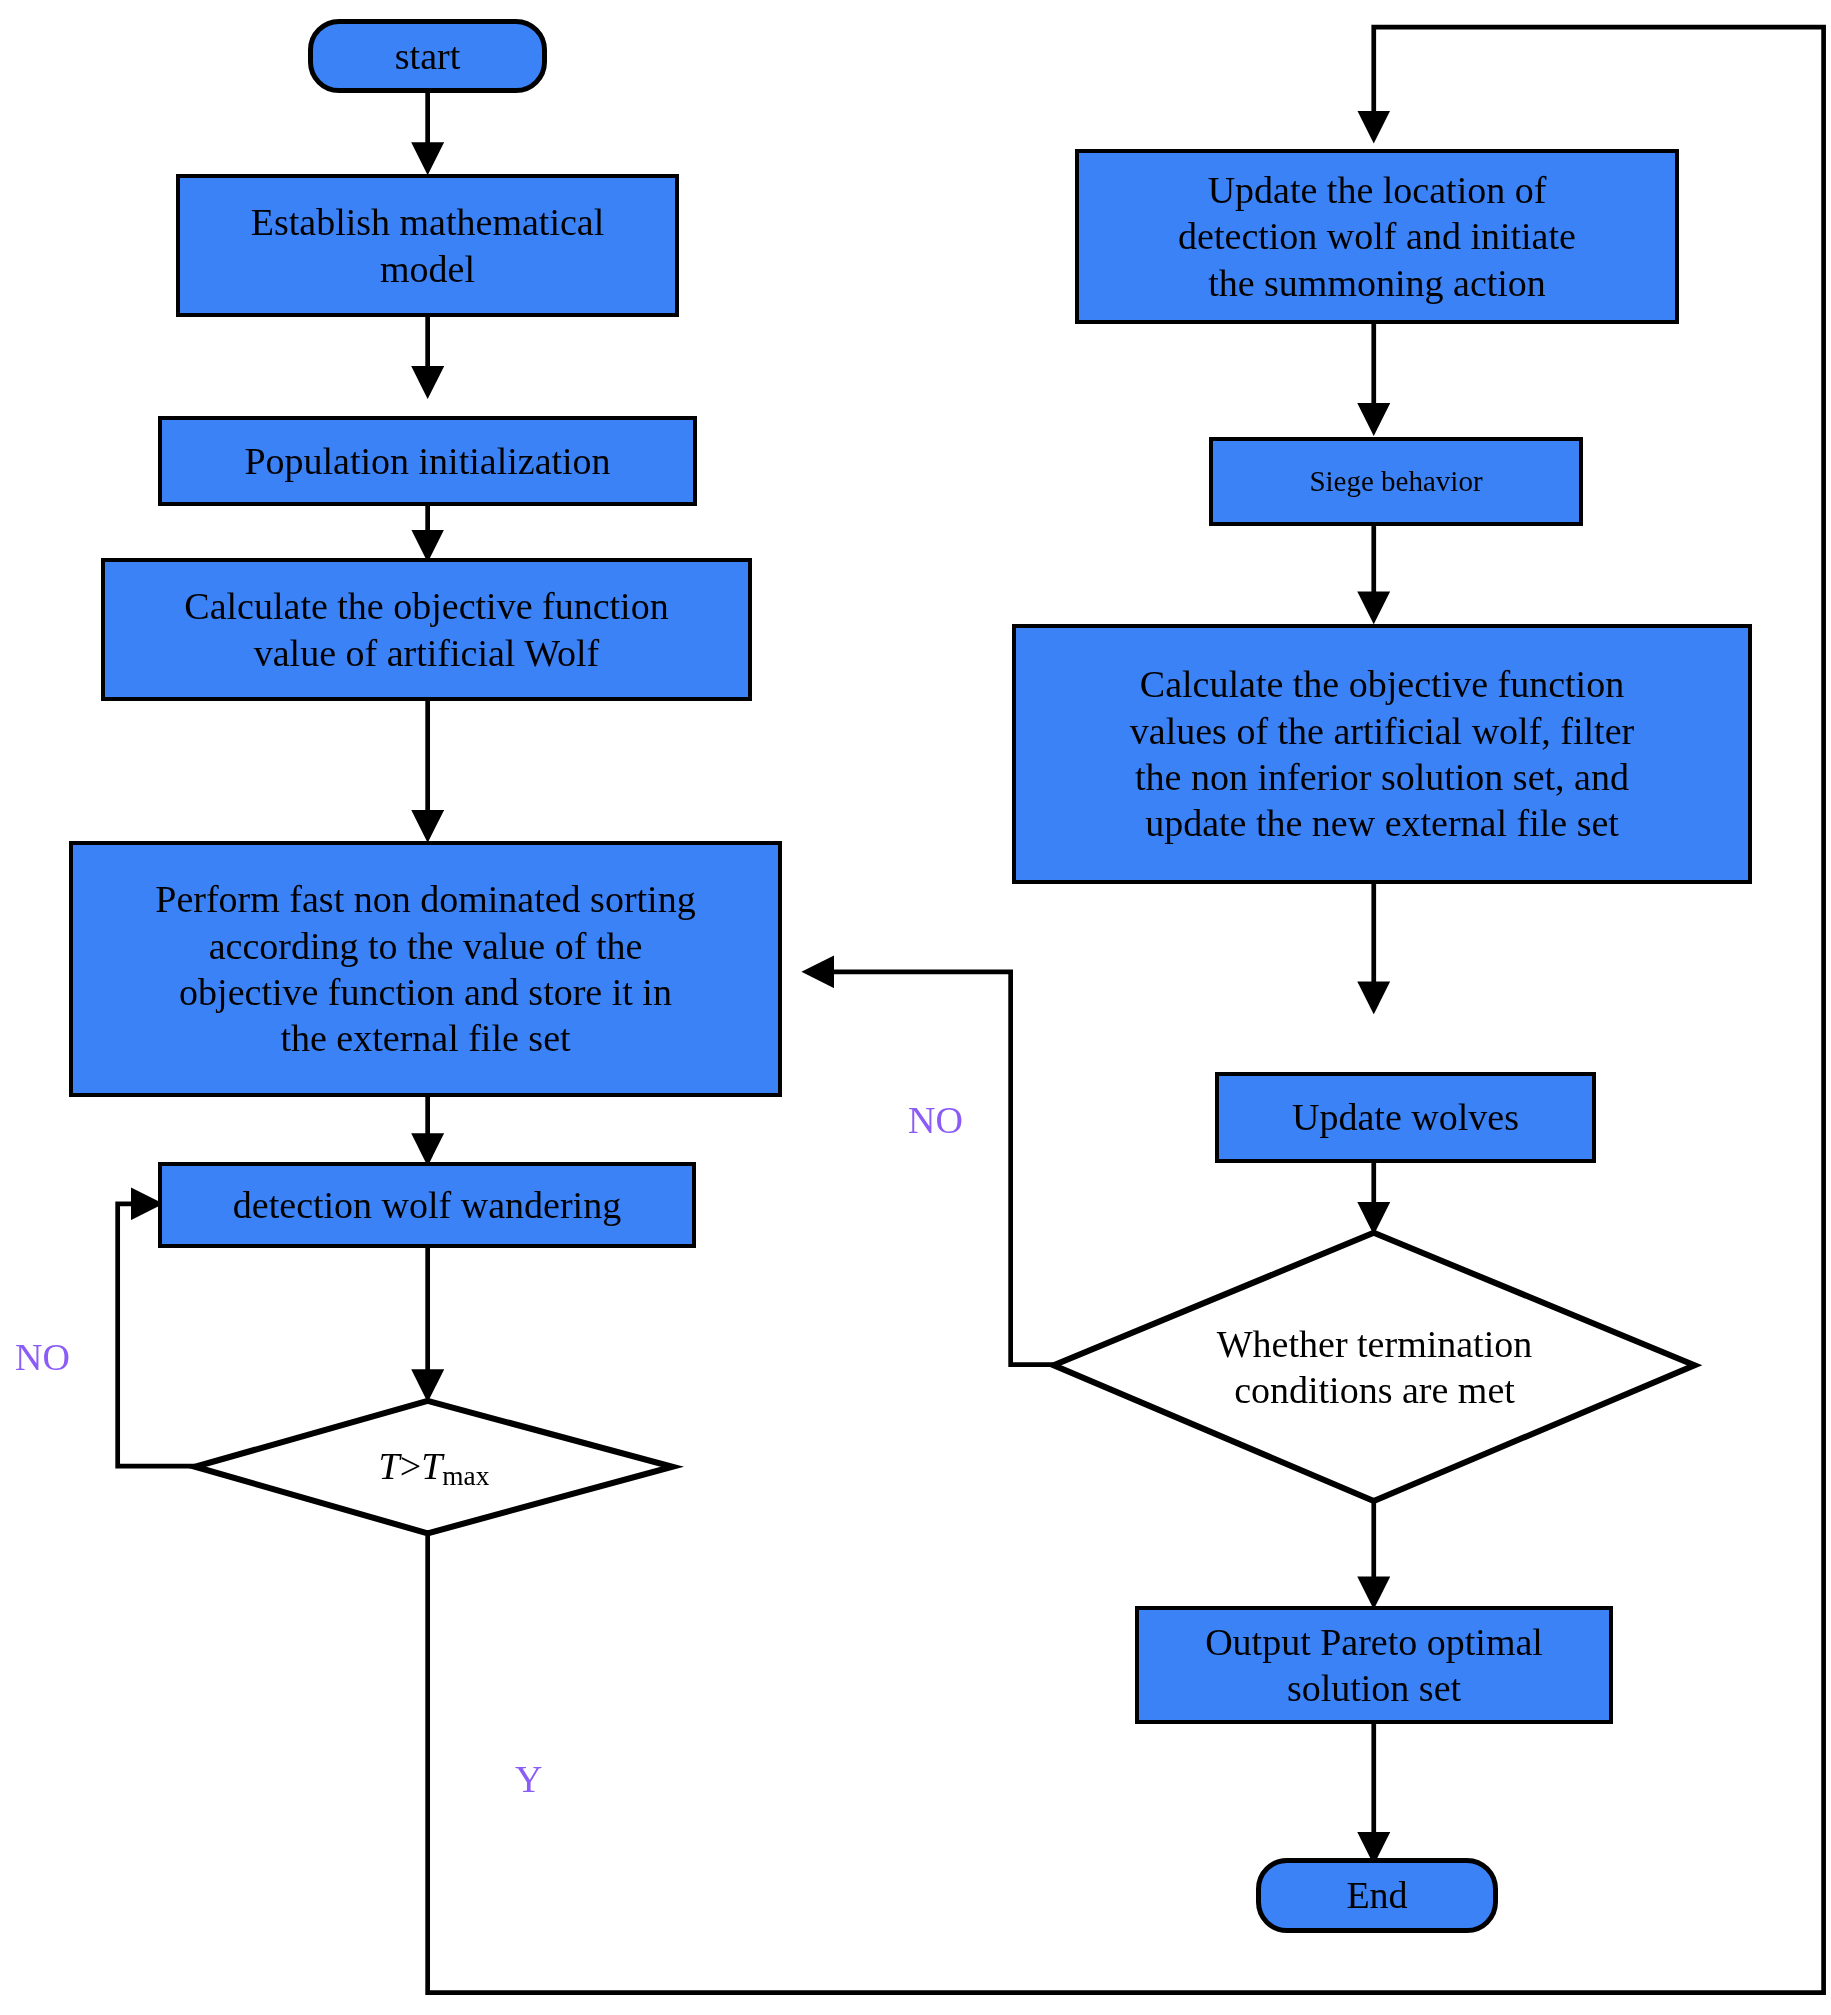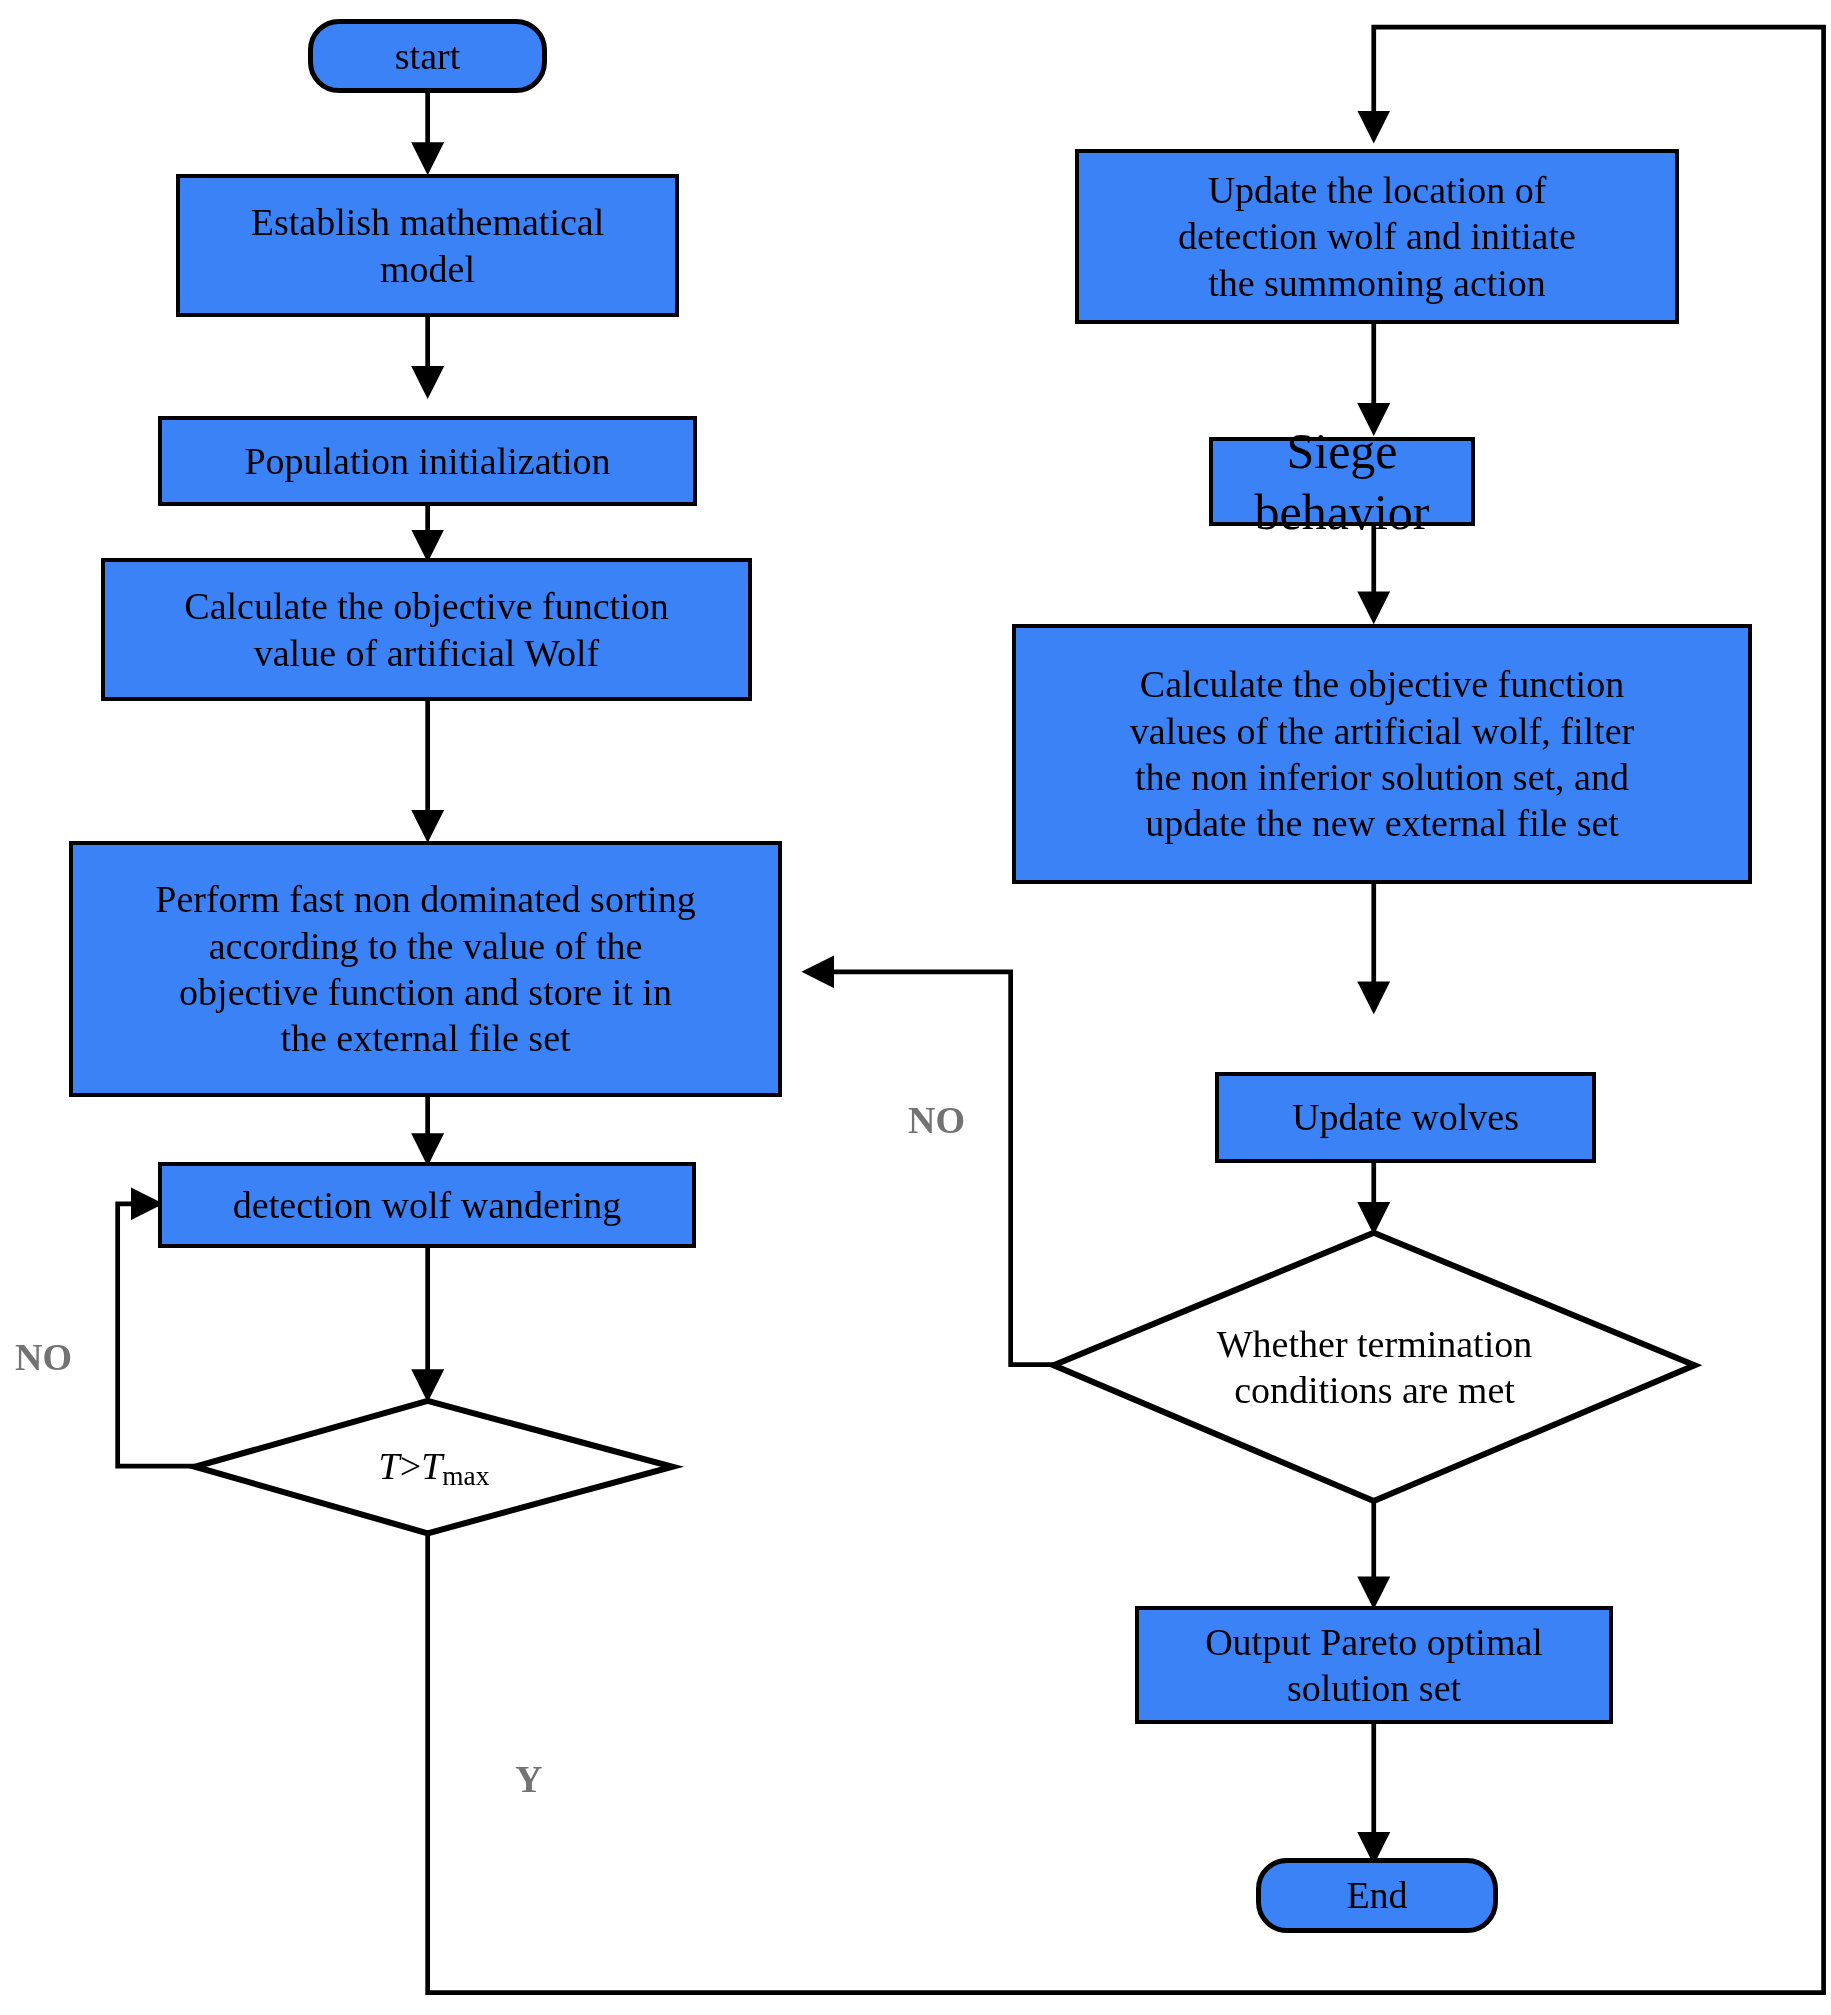--- a/index.html
+++ b/index.html
@@ -56,23 +56,22 @@
     pointer-events: none;
   }
   .decision .decision-text {
     position: relative;
     z-index: 2;
     line-height: 1.22;
     white-space: pre-line;
   }
   .edge-label {
     position: absolute;
-    color: #737373;
+    color: #8b5cf6;
     white-space: nowrap;
-    font-weight: bold;
   }
   .math-italic { font-style: italic; }
   .math-sub { font-size: 0.72em; vertical-align: -0.22em; }
 </style>
 </head>
 <body>
 
 <div id="canvas">
 
   <svg class="edges" viewBox="0 0 2723 2996" xmlns="http://www.w3.org/2000/svg">
@@ -153,21 +152,21 @@
   <div class="decision" style="left:195px; top:1401px; width:478px; height:135px; font-size:38px;">
     <span class="decision-text"><span class="math-italic">T</span><span>&gt;</span><span class="math-italic">T</span><span class="math-sub">max</span></span>
   </div>
 
   <div class="node process" style="left:1075px; top:149px; width:604px; height:175px; font-size:38px;">
     <span class="node-text">Update the location of
 detection wolf  and initiate
 the summoning action</span>
   </div>
 
-  <div class="node process" style="left:1209px; top:437px; width:266px; height:89px; font-size:50px;font-family:Liberation Serif, serif;">
+  <div class="node process" style="left:1209px; top:437px; width:374px; height:89px; font-size:29px;font-family:Liberation Serif, serif;">
     <span class="node-text">Siege behavior</span>
   </div>
 
   <div class="node process" style="left:1012px; top:624px; width:740px; height:260px; font-size:38px;">
     <span class="node-text">Calculate the objective function
 values of the artificial wolf, filter
 the non inferior solution set, and
 update the new external file set</span>
   </div>
 

